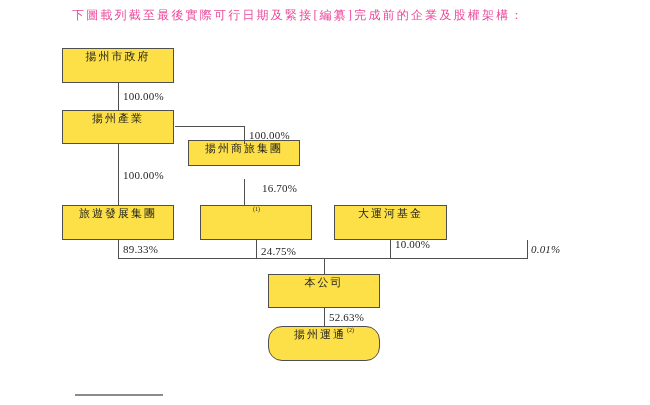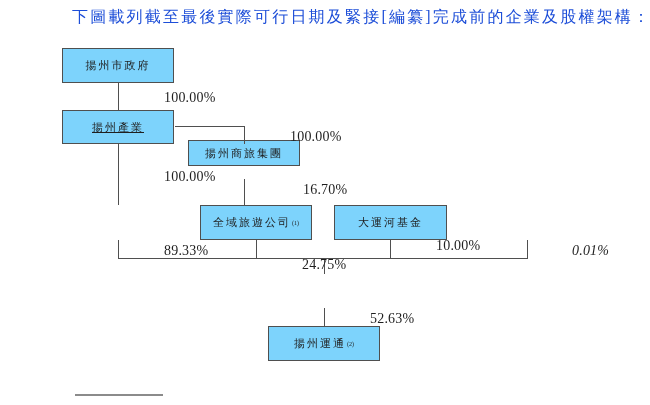--- a/index.html
+++ b/index.html
@@ -2,68 +2,73 @@
 <html><head>
 <meta charset="utf-8">
 <style>
   html,body{margin:0;padding:0;background:#fff;}
   .canvas{
     position:relative;width:650px;height:405px;background:#ffffff;overflow:hidden;
     font-family:"Liberation Serif","DejaVu Serif",serif;color:#1a1a1a;
   }
   .title{
     position:absolute;left:72px;top:7px;width:540px;
-    font-size:16px;letter-spacing:2.2px;white-space:nowrap;color:#1d4ed8;
+    font-size:12px;letter-spacing:2.2px;white-space:nowrap;color:#ec4899;
   }
   .node{
-    position:absolute;border:1px solid #4f4f4f;background:#7dd3fc;
-    display:flex;align-items:center;justify-content:center;
+    position:absolute;border:1px solid #4f4f4f;background:#fde047;
+    display:flex;align-items:flex-start;justify-content:center;
     font-size:11px;letter-spacing:2px;color:#1f1f1f;box-sizing:border-box;
     white-space:nowrap;
   }
   .node sup{font-size:6px;letter-spacing:0;margin-left:1px;line-height:1;}
   .pct{
-    position:absolute;font-size:14px;letter-spacing:0.2px;color:#1f1f1f;white-space:nowrap;margin-left:41px;
+    position:absolute;font-size:11px;letter-spacing:0.2px;color:#1f1f1f;white-space:nowrap;
   }
   .hline{position:absolute;height:1px;background:#4f4f4f;}
   .vline{position:absolute;width:1px;background:#4f4f4f;}
   .footnote-rule{position:absolute;height:2px;background:#8b8b8b;}
 </style>
 </head>
 <body>
 
 <div class="canvas">
 
   <div class="title">下圖載列截至最後實際可行日期及緊接[編纂]完成前的企業及股權架構：</div>
 
   <div class="node" style="left:62px;top:48px;width:112px;height:35px;">
     <span>揚州市政府</span>
   </div>
 
-  <div class="node" style="left:62px;top:110px;width:112px;height:34px;text-decoration:underline;">
+  <div class="node" style="left:62px;top:110px;width:112px;height:34px;">
     <span>揚州產業</span>
   </div>
 
   <div class="node" style="left:188px;top:140px;width:112px;height:26px;">
     <span>揚州商旅集團</span>
   </div>
 
+  <div class="node" style="left:62px;top:205px;width:112px;height:35px;">
+    <span>旅遊發展集團</span>
+  </div>
 
   <div class="node" style="left:200px;top:205px;width:112px;height:35px;">
-    <span>全域旅遊公司</span>
       <sup>(1)</sup>
   </div>
 
   <div class="node" style="left:334px;top:205px;width:113px;height:35px;">
     <span>大運河基金</span>
   </div>
 
 
+  <div class="node" style="left:268px;top:274px;width:112px;height:34px;">
+    <span>本公司</span>
+  </div>
 
-  <div class="node" style="left:268px;top:326px;width:112px;height:35px;">
+  <div class="node" style="left:268px;top:326px;width:112px;height:35px;border-radius:14px;">
     <span>揚州運通</span>
       <sup>(2)</sup>
   </div>
 
   <div class="vline" style="left:118px;top:83px;height:27px;"></div>
   <div class="hline" style="left:175px;top:126px;width:69px;"></div>
   <div class="vline" style="left:244px;top:126px;height:18px;"></div>
   <div class="vline" style="left:118px;top:144px;height:61px;"></div>
   <div class="vline" style="left:244px;top:179px;height:26px;"></div>
   <div class="vline" style="left:118px;top:240px;height:18px;"></div>
@@ -72,20 +77,20 @@
   <div class="vline" style="left:527px;top:240px;height:18px;"></div>
   <div class="hline" style="left:118px;top:258px;width:410px;"></div>
   <div class="vline" style="left:324px;top:258px;height:16px;"></div>
   <div class="vline" style="left:324px;top:308px;height:18px;"></div>
 
   <div class="pct" style="left:123px;top:90px;">100.00%</div>
   <div class="pct" style="left:249px;top:129px;">100.00%</div>
   <div class="pct" style="left:123px;top:169px;">100.00%</div>
   <div class="pct" style="left:262px;top:182px;">16.70%</div>
   <div class="pct" style="left:123px;top:243px;">89.33%</div>
-  <div class="pct" style="left:261px;top:257px;text-align:center;">24.75%</div>
+  <div class="pct" style="left:261px;top:245px;text-align:center;">24.75%</div>
   <div class="pct" style="left:395px;top:238px;">10.00%</div>
   <div class="pct" style="left:531px;top:243px;font-style:italic;">0.01%</div>
   <div class="pct" style="left:329px;top:311px;">52.63%</div>
 
   <div class="footnote-rule" style="left:75px;top:394px;width:88px;"></div>
 
 </div>
 
 </body></html>

